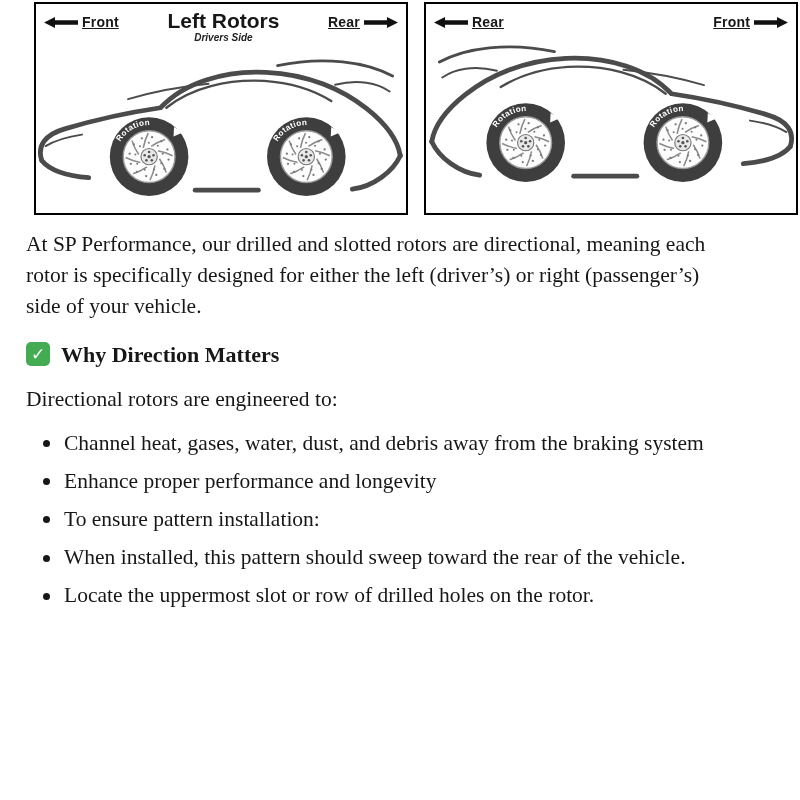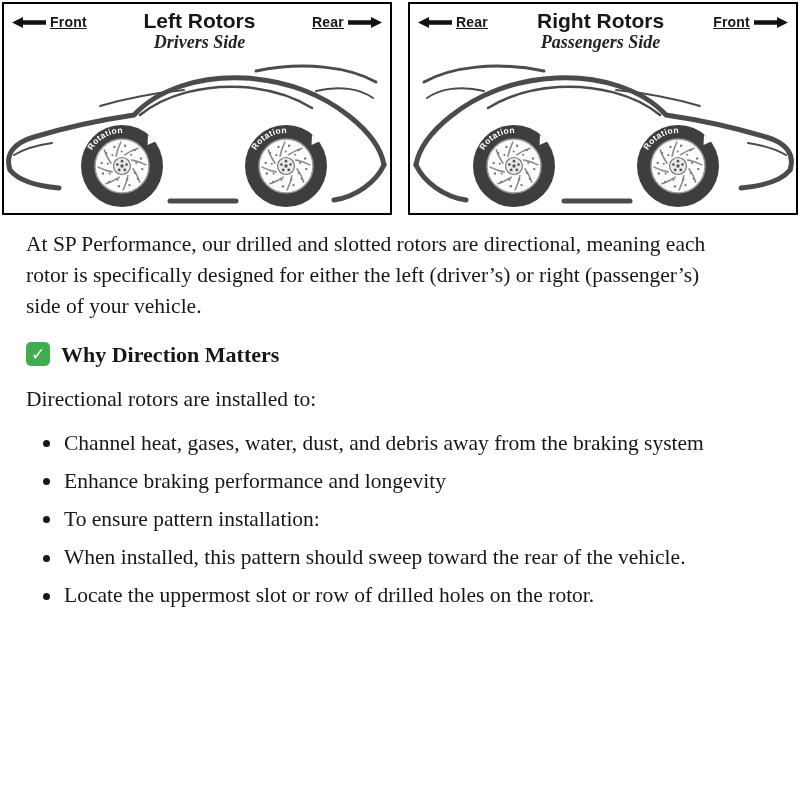--- a/index.html
+++ b/index.html
@@ -1,27 +1,27 @@
 <!DOCTYPE html>
 <html><head>
 <meta charset="utf-8">
 <style>
   *{margin:0;padding:0;box-sizing:border-box;}
   html,body{width:800px;height:800px;}
   body{background:#ffffff;color:#171717;font-family:"Liberation Serif",serif;overflow:hidden;}
 
   
-  .diagram{display:flex;gap:16px;padding:2px 2px 0 2px;}
+  .diagram{display:flex;gap:16px;padding:2px 2px 0 2px;margin-left:32px;}
   .panel{flex:1;border:2px solid #000;height:213px;background:#fff;overflow:hidden;}
   .panel-header{display:flex;justify-content:space-between;align-items:flex-start;padding:6px 8px 0 8px;}
   .dir{display:flex;align-items:center;gap:4px;margin-top:4px;}
   .dir-label{font-family:"Liberation Sans",sans-serif;font-weight:bold;font-size:14px;text-decoration:underline;letter-spacing:.2px;}
   .panel-title-wrap{text-align:center;line-height:1.05;}
   .panel-title{font-family:"Liberation Sans",sans-serif;font-weight:bold;font-size:21px;text-align:center;}
-  .panel-subtitle{font-family:Liberation Serif, serif;font-weight:bold;font-style:italic;font-size:18px;color:#222;margin-top:1px;}
+  .panel-subtitle{font-family:Liberation Sans, sans-serif;font-weight:bold;font-style:italic;font-size:10px;color:#222;margin-top:1px;}
   .car-svg{display:block;width:100%;height:158px;margin-top:2px;}
 
   
   .content{padding:14px 26px 0 26px;font-size:21.5px;line-height:1.45;}
   .intro{max-width:710px;margin-bottom:0;}
   .sec-head{display:flex;align-items:center;gap:11px;font-size:22px;margin:16px 0 14px 0;}
   .sec-head.bold{font-weight:bold;}
   .sec-head.plain{font-weight:normal;margin:20px 0 16px 0;}
   .check-icon{flex:0 0 auto;width:24px;height:24px;background:#43ab52;border-radius:5px;color:#fff;
     font-family:"DejaVu Sans",sans-serif;font-size:17px;font-weight:bold;
@@ -155,24 +155,20 @@
   </div>
 
   <div class="panel">
     <div class="panel-header">
       <span class="dir">
         <svg class="arrow-svg" width="34" height="11" viewBox="0 0 34 11">
             <path d="M0,5.5 L11,0 L11,3.3 L34,3.3 L34,7.7 L11,7.7 L11,11 Z" fill="#111"></path>
           </svg>
         <span class="dir-label">Rear</span>
       </span>
-      <div class="panel-title-wrap">
-        <div class="panel-title">Right Rotors</div>
-        <div class="panel-subtitle">Passengers Side</div>
-      </div>
       <span class="dir">
         <span class="dir-label">Front</span>
         <svg class="arrow-svg" width="34" height="11" viewBox="0 0 34 11">
             <path d="M34,5.5 L23,0 L23,3.3 L0,3.3 L0,7.7 L23,7.7 L23,11 Z" fill="#111"></path>
           </svg>
       </span>
     </div>
     <svg class="car-svg" id="car-right" viewBox="0 0 386 150" preserveAspectRatio="xMidYMid meet">
         <g transform="translate(386,0) scale(-1,1)">
     <g fill="none" stroke="#4b4b4b" stroke-linecap="round">
@@ -276,25 +272,25 @@
 
 <div class="content">
 
   <p class="intro">At SP Performance, our drilled and slotted rotors are directional, meaning each rotor is specifically designed for either the left (driver’s) or right (passenger’s) side of your vehicle.</p>
 
   <div class="sec-head bold">
     <span class="check-icon">✓</span>
     <span>Why Direction Matters</span>
   </div>
 
-  <p class="lead">Directional rotors are installed to:</p>
+  <p class="lead">Directional rotors are engineered to:</p>
 
   <ul class="blist">
     <li>Channel heat, gases, water, dust, and debris away from the braking system</li>
-    <li>Enhance braking performance and longevity</li>
+    <li>Enhance proper performance and longevity</li>
   </ul>
 
 
   <ul class="blist">
     <li>To ensure pattern installation:</li>
     <li>When installed, this pattern should sweep toward the rear of the vehicle.</li>
     <li>Locate the uppermost slot or row of drilled holes on the rotor.</li>
   </ul>
 
 </div>

